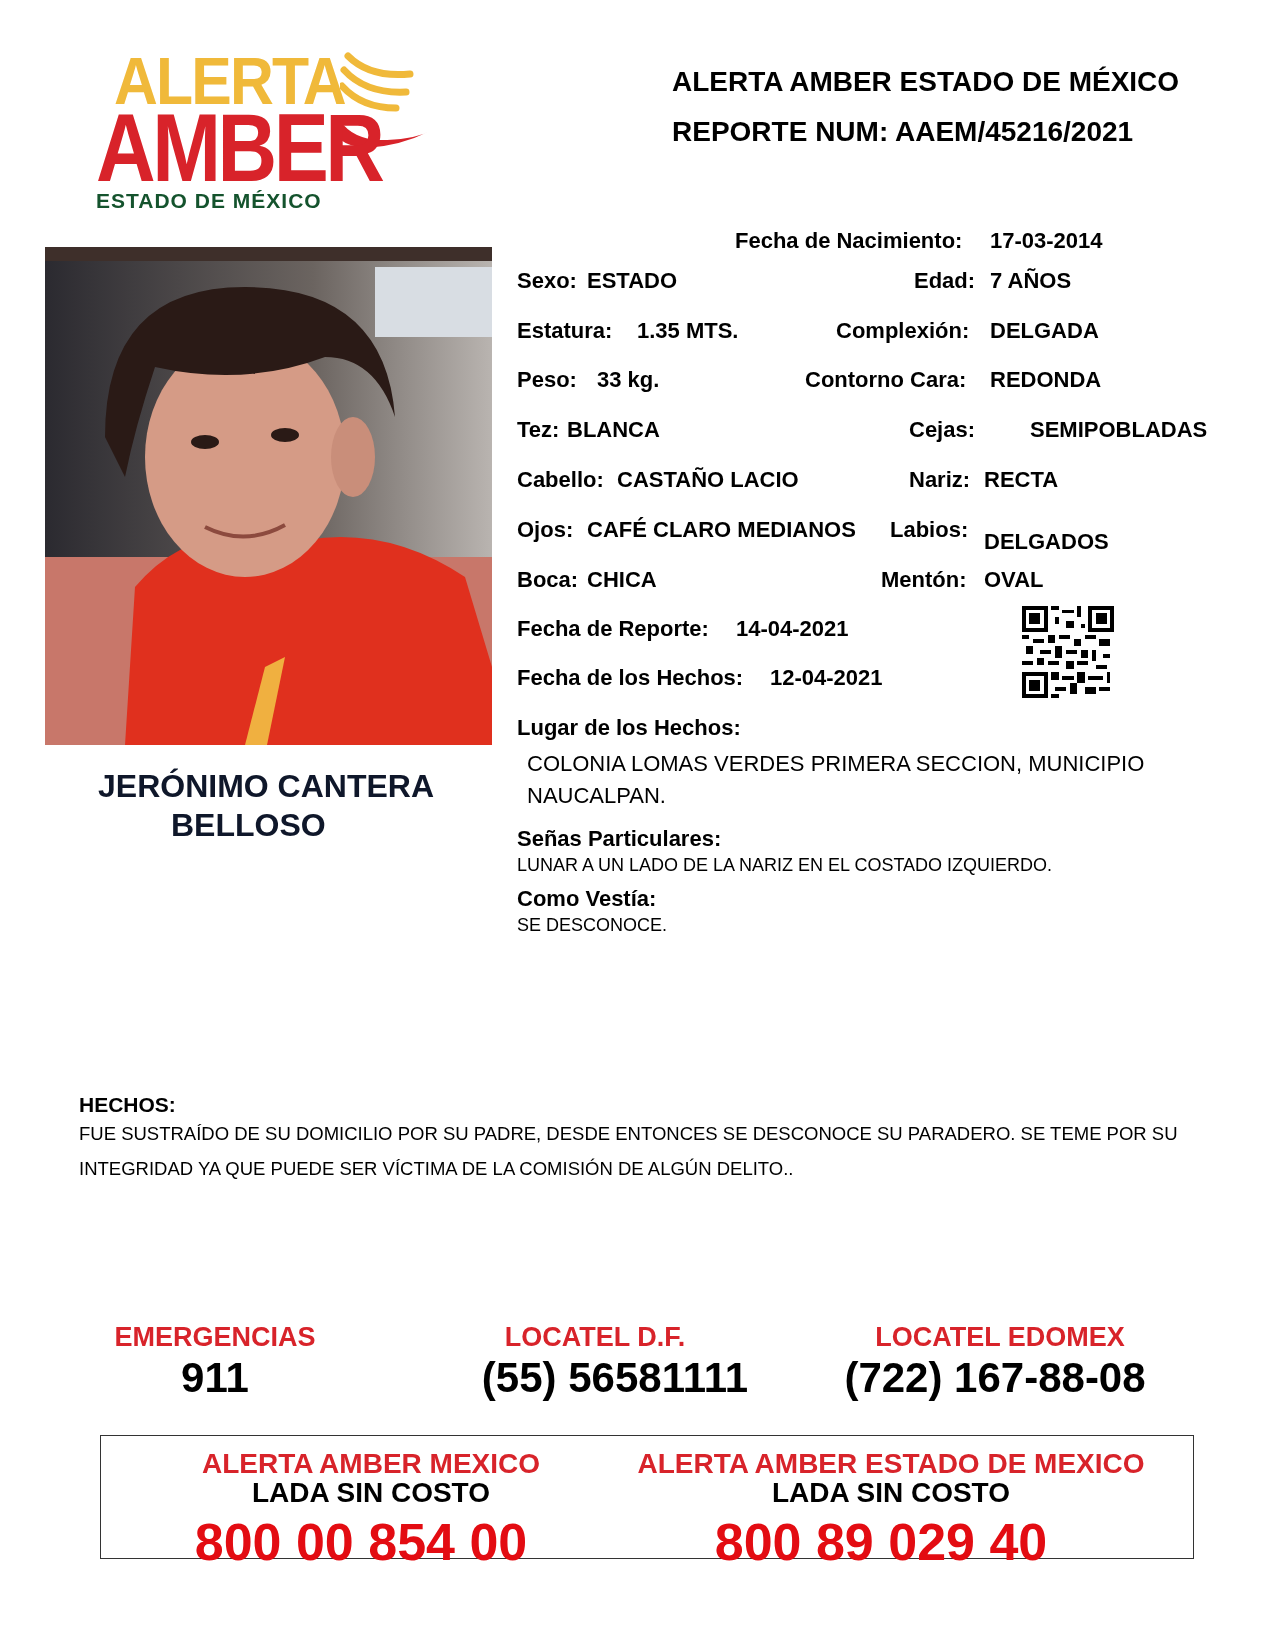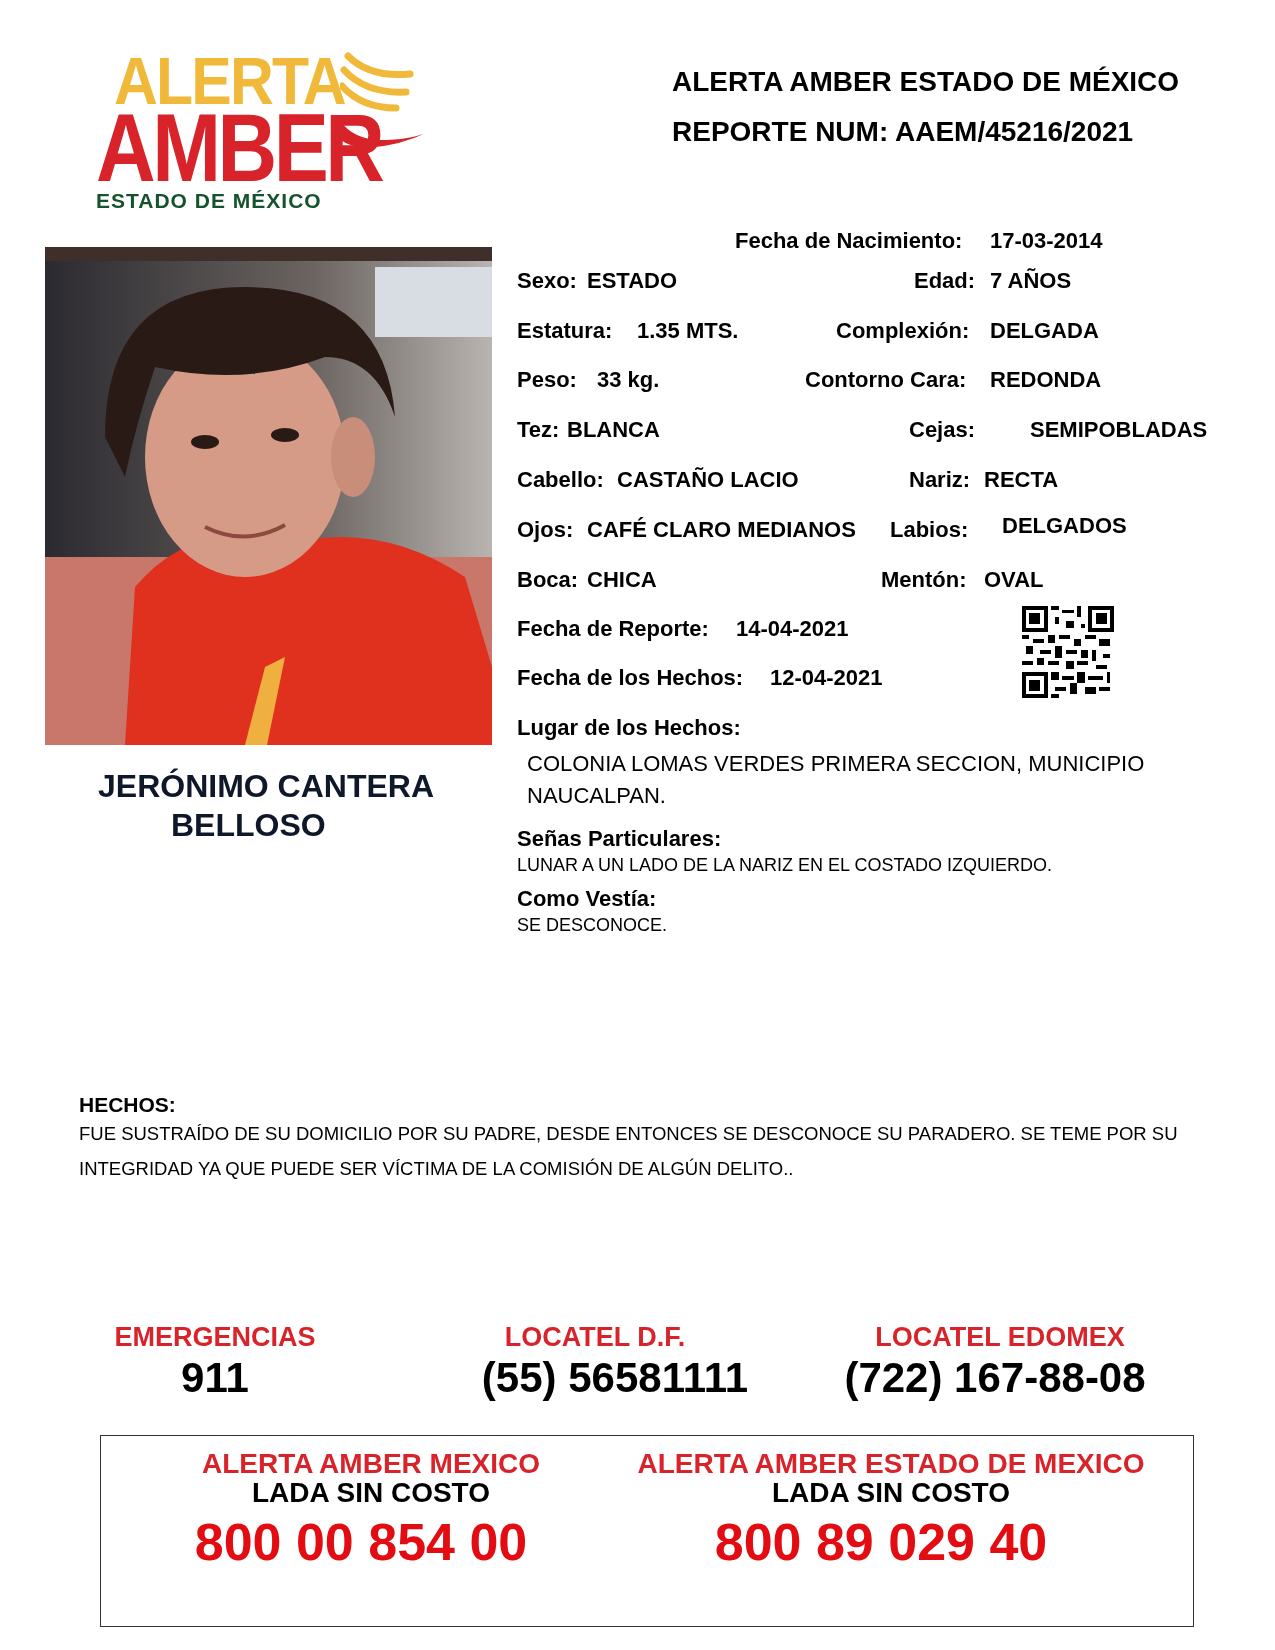--- a/index.html
+++ b/index.html
@@ -51,21 +51,21 @@
 
     
     .hechos-title { font-weight: bold; font-size: 21px; }
     .hechos-text { font-size: 18.5px; line-height: 35px; white-space: normal; width: 1120px; }
 
     
     .c-label { color: #d8232a; font-weight: bold; font-size: 27px; text-align: center; }
     .c-num { font-weight: bold; font-size: 42px; text-align: center; }
 
     .free-box {
-      position: absolute; left: 100px; top: 1435px; width: 1094px; height: 192px;
+      position: absolute; left: 100px; top: 1435px; width: 1094px; height: 124px;
       border: 1.5px solid #333; box-sizing: border-box; padding-left: 12px;
     }
     .fb-title { color: #d8232a; font-weight: bold; font-size: 28px; text-align: center; }
     .fb-sub { font-weight: bold; font-size: 28px; text-align: center; }
     .fb-num { color: #e30c12; font-weight: bold; font-size: 52px; text-align: center; }
   </style>
 </head>
 <body>
 
 <div class="logo">
@@ -136,21 +136,21 @@
   <div class="abs f" style="left:990px; top:417px;margin-left:40px;">SEMIPOBLADAS</div>
 
   <div class="abs f" style="left:517px; top:467px;">Cabello:</div>
   <div class="abs f" style="left:617px; top:467px;">CASTAÑO LACIO</div>
   <div class="abs f" style="left:909px; top:467px;">Nariz:</div>
   <div class="abs f" style="left:984px; top:467px;">RECTA</div>
 
   <div class="abs f" style="left:517px; top:517px;">Ojos:</div>
   <div class="abs f" style="left:587px; top:517px;">CAFÉ CLARO MEDIANOS</div>
   <div class="abs f" style="left:890px; top:517px;">Labios:</div>
-  <div class="abs f" style="left:984px; top:513px;margin-left:18px;">DELGADOS</div>
+  <div class="abs f" style="left:984px; top:529px;">DELGADOS</div>
 
   <div class="abs f" style="left:517px; top:567px;">Boca:</div>
   <div class="abs f" style="left:587px; top:567px;">CHICA</div>
   <div class="abs f" style="left:881px; top:567px;">Mentón:</div>
   <div class="abs f" style="left:984px; top:567px;">OVAL</div>
 
   <div class="abs f" style="left:517px; top:616px;">Fecha de Reporte:</div>
   <div class="abs f" style="left:736px; top:616px;">14-04-2021</div>
 
   <div class="abs f" style="left:517px; top:665px;">Fecha de los Hechos:</div>

